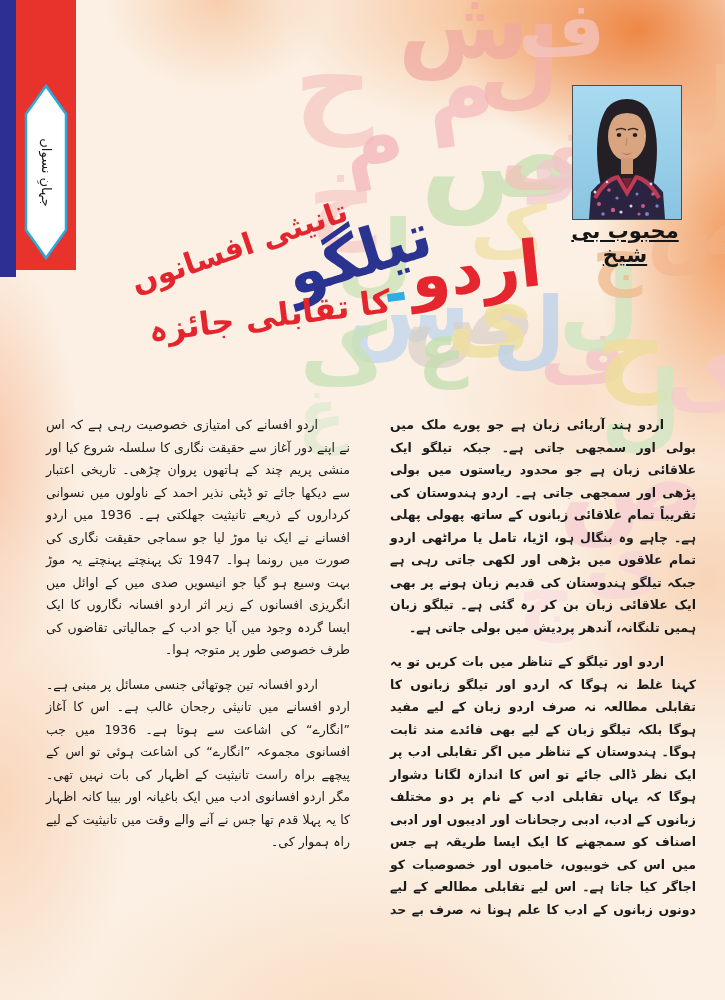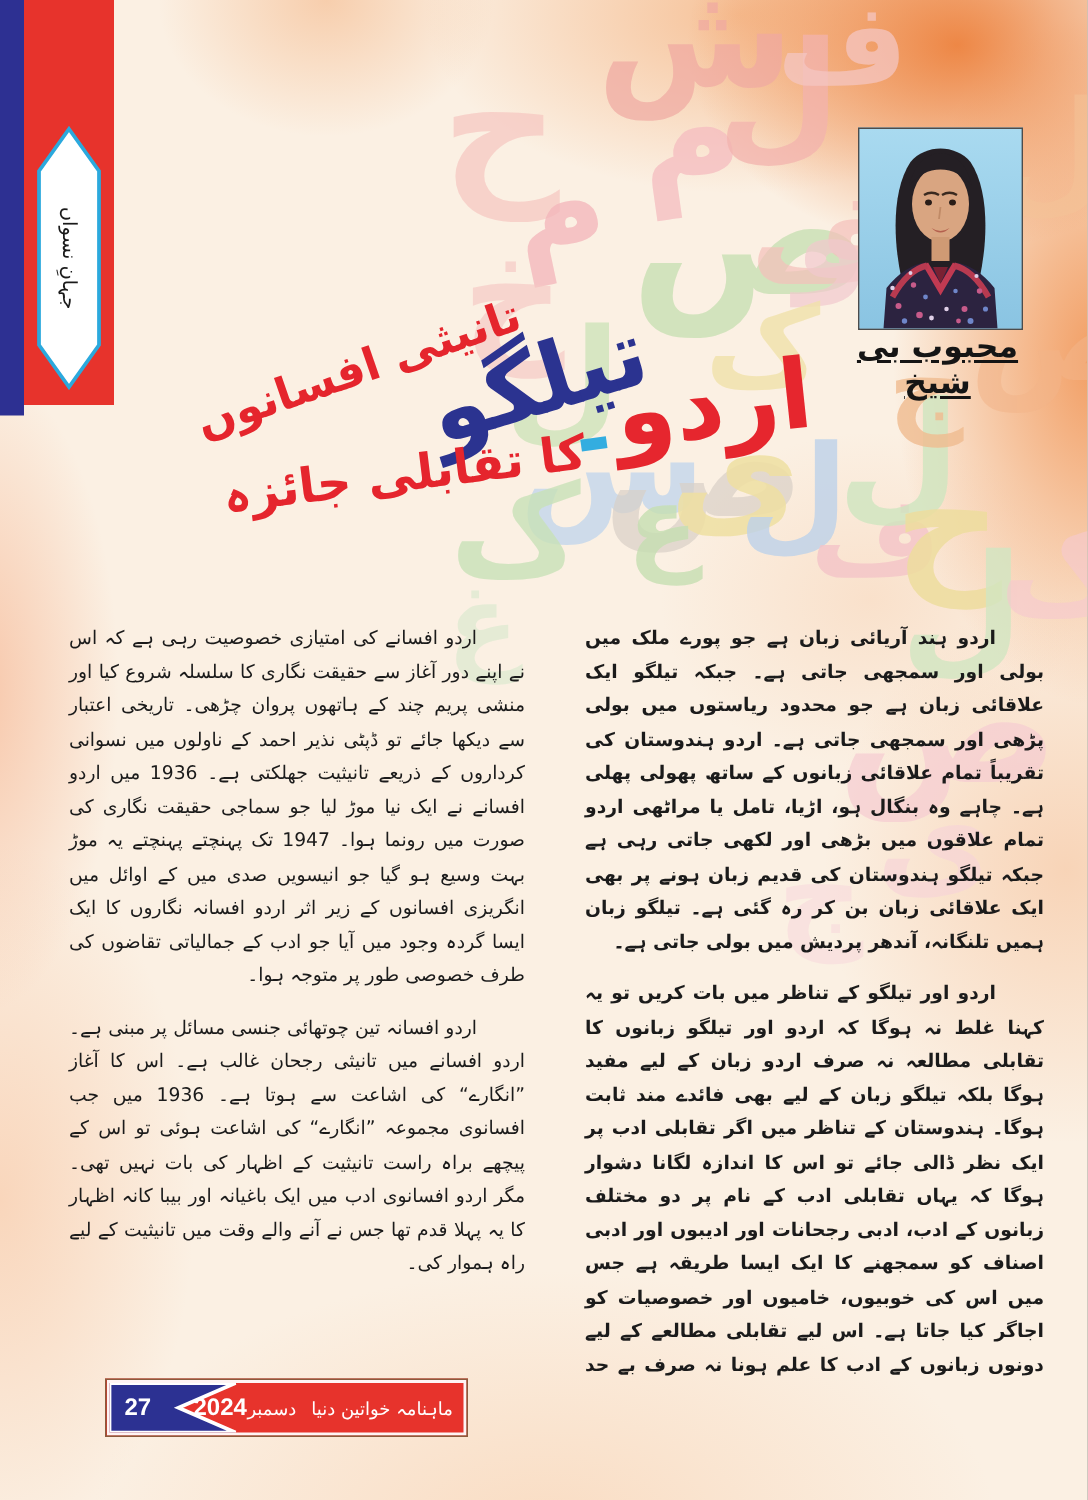--- a/index.html
+++ b/index.html
@@ -182,25 +182,14 @@
 
   <div class="col col-right">
     <p>اردو ہند آریائی زبان ہے جو پورے ملک میں بولی اور سمجھی جاتی ہے۔ جبکہ تیلگو ایک علاقائی زبان ہے جو محدود ریاستوں میں بولی پڑھی اور سمجھی جاتی ہے۔ اردو ہندوستان کی تقریباً تمام علاقائی زبانوں کے ساتھ پھولی پھلی ہے۔ چاہے وہ بنگال ہو، اڑیا، تامل یا مراٹھی اردو تمام علاقوں میں بڑھی اور لکھی جاتی رہی ہے جبکہ تیلگو ہندوستان کی قدیم زبان ہونے پر بھی ایک علاقائی زبان بن کر رہ گئی ہے۔ تیلگو زبان ہمیں تلنگانہ، آندھر پردیش میں بولی جاتی ہے۔</p>
     <p>اردو اور تیلگو کے تناظر میں بات کریں تو یہ کہنا غلط نہ ہوگا کہ اردو اور تیلگو زبانوں کا تقابلی مطالعہ نہ صرف اردو زبان کے لیے مفید ہوگا بلکہ تیلگو زبان کے لیے بھی فائدے مند ثابت ہوگا۔ ہندوستان کے تناظر میں اگر تقابلی ادب پر ایک نظر ڈالی جائے تو اس کا اندازہ لگانا دشوار ہوگا کہ یہاں تقابلی ادب کے نام پر دو مختلف زبانوں کے ادب، ادبی رجحانات اور ادیبوں اور ادبی اصناف کو سمجھنے کا ایک ایسا طریقہ ہے جس میں اس کی خوبیوں، خامیوں اور خصوصیات کو اجاگر کیا جاتا ہے۔ اس لیے تقابلی مطالعے کے لیے دونوں زبانوں کے ادب کا علم ہونا نہ صرف بے حد ضروری ہے بلکہ شرط بھی ہے۔ اگر اردو اور تیلگو تانیثی افسانوں کا تقابلی مطالعہ کرنا مقصد ہے تو اس کے لیے دونوں زبانوں کی ادبیات اور افسانوں کے متعلق معلومات ہونی چاہیے۔</p>
   </div>
   <div class="col col-left">
     <p>اردو افسانے کی امتیازی خصوصیت رہی ہے کہ اس نے اپنے دور آغاز سے حقیقت نگاری کا سلسلہ شروع کیا اور منشی پریم چند کے ہاتھوں پروان چڑھی۔ تاریخی اعتبار سے دیکھا جائے تو ڈپٹی نذیر احمد کے ناولوں میں نسوانی کرداروں کے ذریعے تانیثیت جھلکتی ہے۔ 1936 میں اردو افسانے نے ایک نیا موڑ لیا جو سماجی حقیقت نگاری کی صورت میں رونما ہوا۔ 1947 تک پہنچتے پہنچتے یہ موڑ بہت وسیع ہو گیا جو انیسویں صدی میں کے اوائل میں انگریزی افسانوں کے زیر اثر اردو افسانہ نگاروں کا ایک ایسا گردہ وجود میں آیا جو ادب کے جمالیاتی تقاضوں کی طرف خصوصی طور پر متوجہ ہوا۔</p>
     <p>اردو افسانہ تین چوتھائی جنسی مسائل پر مبنی ہے۔ اردو افسانے میں تانیثی رجحان غالب ہے۔ اس کا آغاز ”انگارے“ کی اشاعت سے ہوتا ہے۔ 1936 میں جب افسانوی مجموعہ ”انگارے“ کی اشاعت ہوئی تو اس کے پیچھے براہ راست تانیثیت کے اظہار کی بات نہیں تھی۔ مگر اردو افسانوی ادب میں ایک باغیانہ اور بیبا کانہ اظہار کا یہ پہلا قدم تھا جس نے آنے والے وقت میں تانیثیت کے لیے راہ ہموار کی۔</p>
   </div>
 
-  <div class="footer-bar">
-    <svg class="footer-chevron" width="86" height="33" viewBox="0 0 86 33">
-      <polygon points="0,0 84,0 46,16.5 84,33 0,33" fill="#2c3192" stroke="#ffffff" stroke-width="2.5"></polygon>
-    </svg>
-    <span class="footer-pageno">27</span>
-    <span class="footer-year">2024</span>
-    <span class="footer-title">
-      <span>ماہنامہ خواتین دنیا</span>
-      <span>دسمبر</span>
-    </span>
-  </div>
 
 </div>
 
 </body></html>

